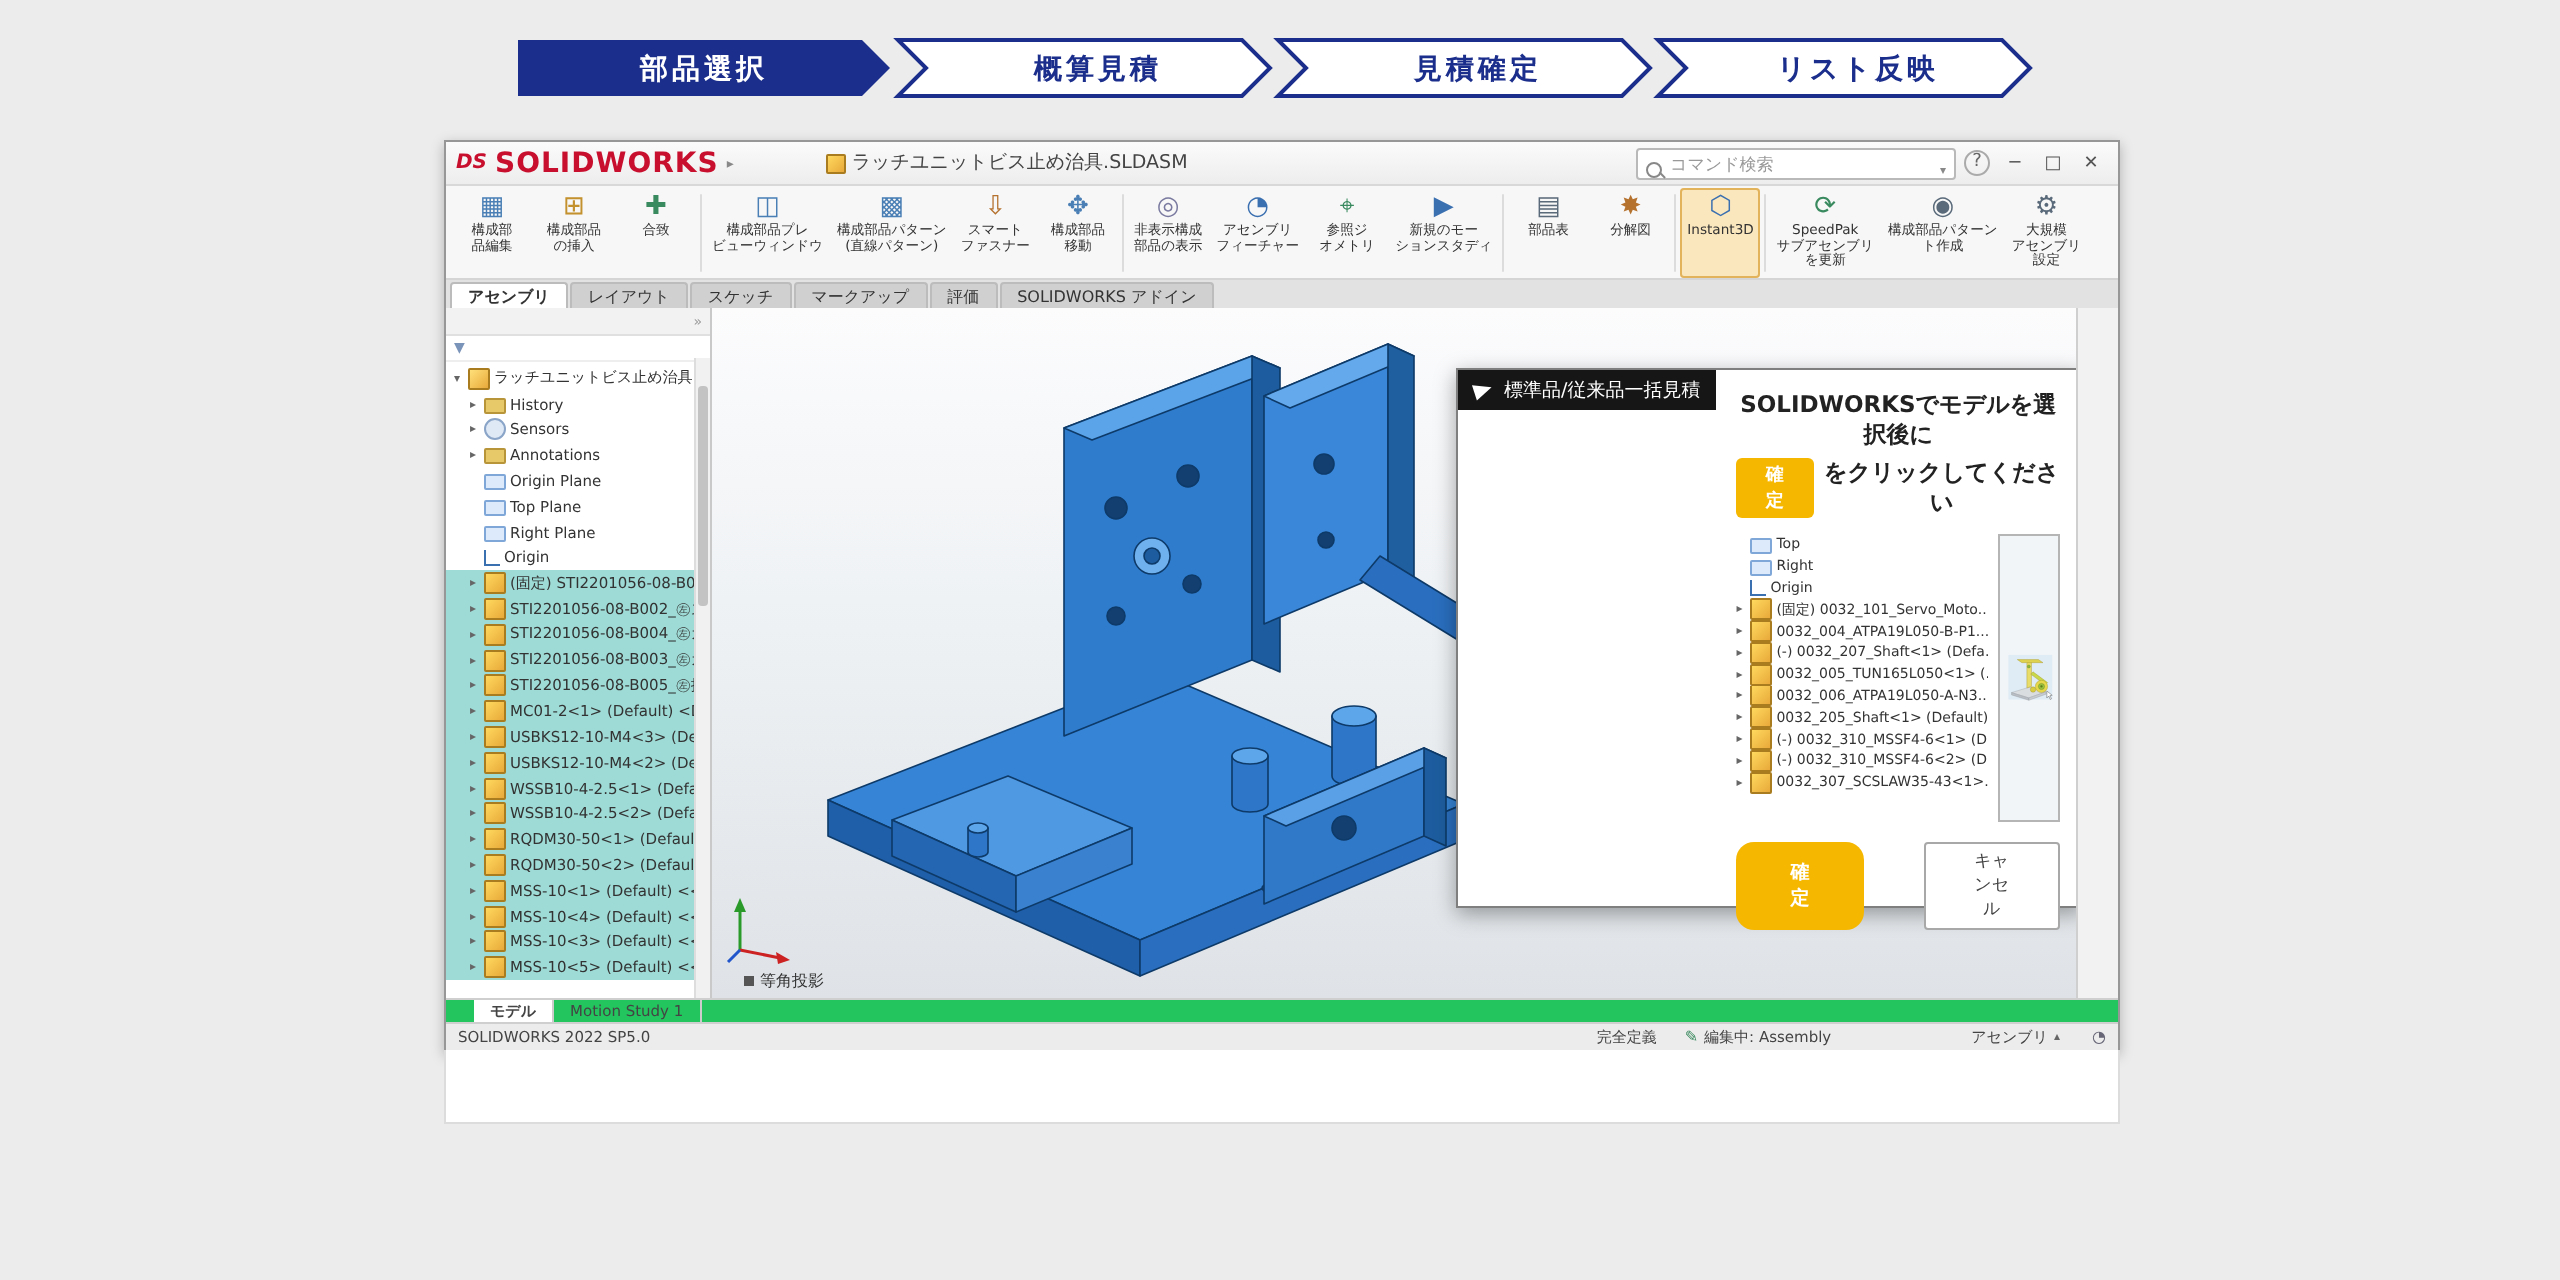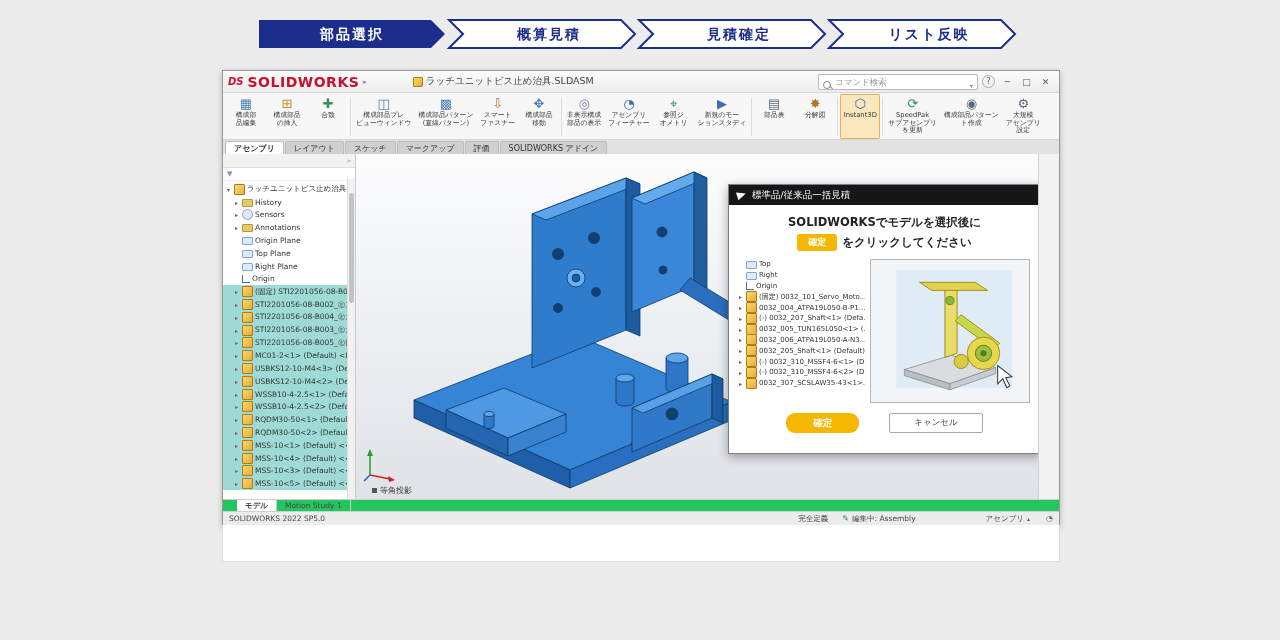--- a/index.html
+++ b/index.html
@@ -66,21 +66,21 @@
   .vthumb{position:absolute;left:1px;top:14px;width:5px;height:110px;background:#c3c3c3;border-radius:2px}
   
   .viewport{flex:1;position:relative;background:linear-gradient(180deg,#fcfcfd 0%,#ebeff2 55%,#dfe3e7 100%);overflow:hidden}
   .model-svg{position:absolute;left:24px;top:8px;width:400px;height:330px}
   .triad{position:absolute;left:6px;bottom:16px;width:34px;height:36px}
   .viewlabel{position:absolute;left:16px;bottom:3px;font-size:8px;color:#333;display:flex;align-items:center;gap:3px}
   .viewlabel i{width:5px;height:5px;background:#555;display:inline-block}
   
   .taskstrip{width:20px;flex:none;background:#f2f2f2;border-left:1px solid #cfcfcf;display:flex;flex-direction:column;align-items:center;padding-top:16px;gap:9px;font-size:11px}
   
-  .dialog{position:absolute;left:372px;top:30px;width:311px;height:268px;background:#fff;border:1px solid #7f7f7f;box-shadow:0 3px 10px rgba(0,0,0,.35);display:flex;flex-direction:column}
+  .dialog{position:absolute;left:372px;top:30px;width:311px;height:268px;background:#fff;border:1px solid #7f7f7f;box-shadow:0 3px 10px rgba(0,0,0,.35);display:flex;flex-direction:row}
   .dtitle{height:20px;flex:none;background:#161616;color:#fff;display:flex;align-items:center;gap:6px;padding:0 8px;font-size:9.5px}
   .dlogo{width:0;height:0;border-top:4px solid transparent;border-bottom:4px solid transparent;border-left:9px solid #fff;transform:rotate(-18deg);flex:none}
   .dbody{flex:1;padding:4px 10px 0;display:flex;flex-direction:column}
   .dhead1{text-align:center;font-size:11.5px;font-weight:bold;color:#222;margin-top:6px}
   .dhead2{text-align:center;font-size:11.5px;font-weight:bold;color:#222;display:flex;justify-content:center;align-items:center;gap:5px;margin-top:4px}
   .badge{background:#f6b700;color:#fff;font-size:9px;font-weight:bold;padding:2px 11px;border-radius:3px}
   .dcontent{display:flex;margin-top:8px;gap:5px}
   .dtree{width:126px;flex:none}
   .dtree .trow{height:10.8px;font-size:7px;padding-left:0}
   .dpreview{flex:1;height:142px;border:1px solid #b5b5b5;background:#f2f5f8;position:relative}

